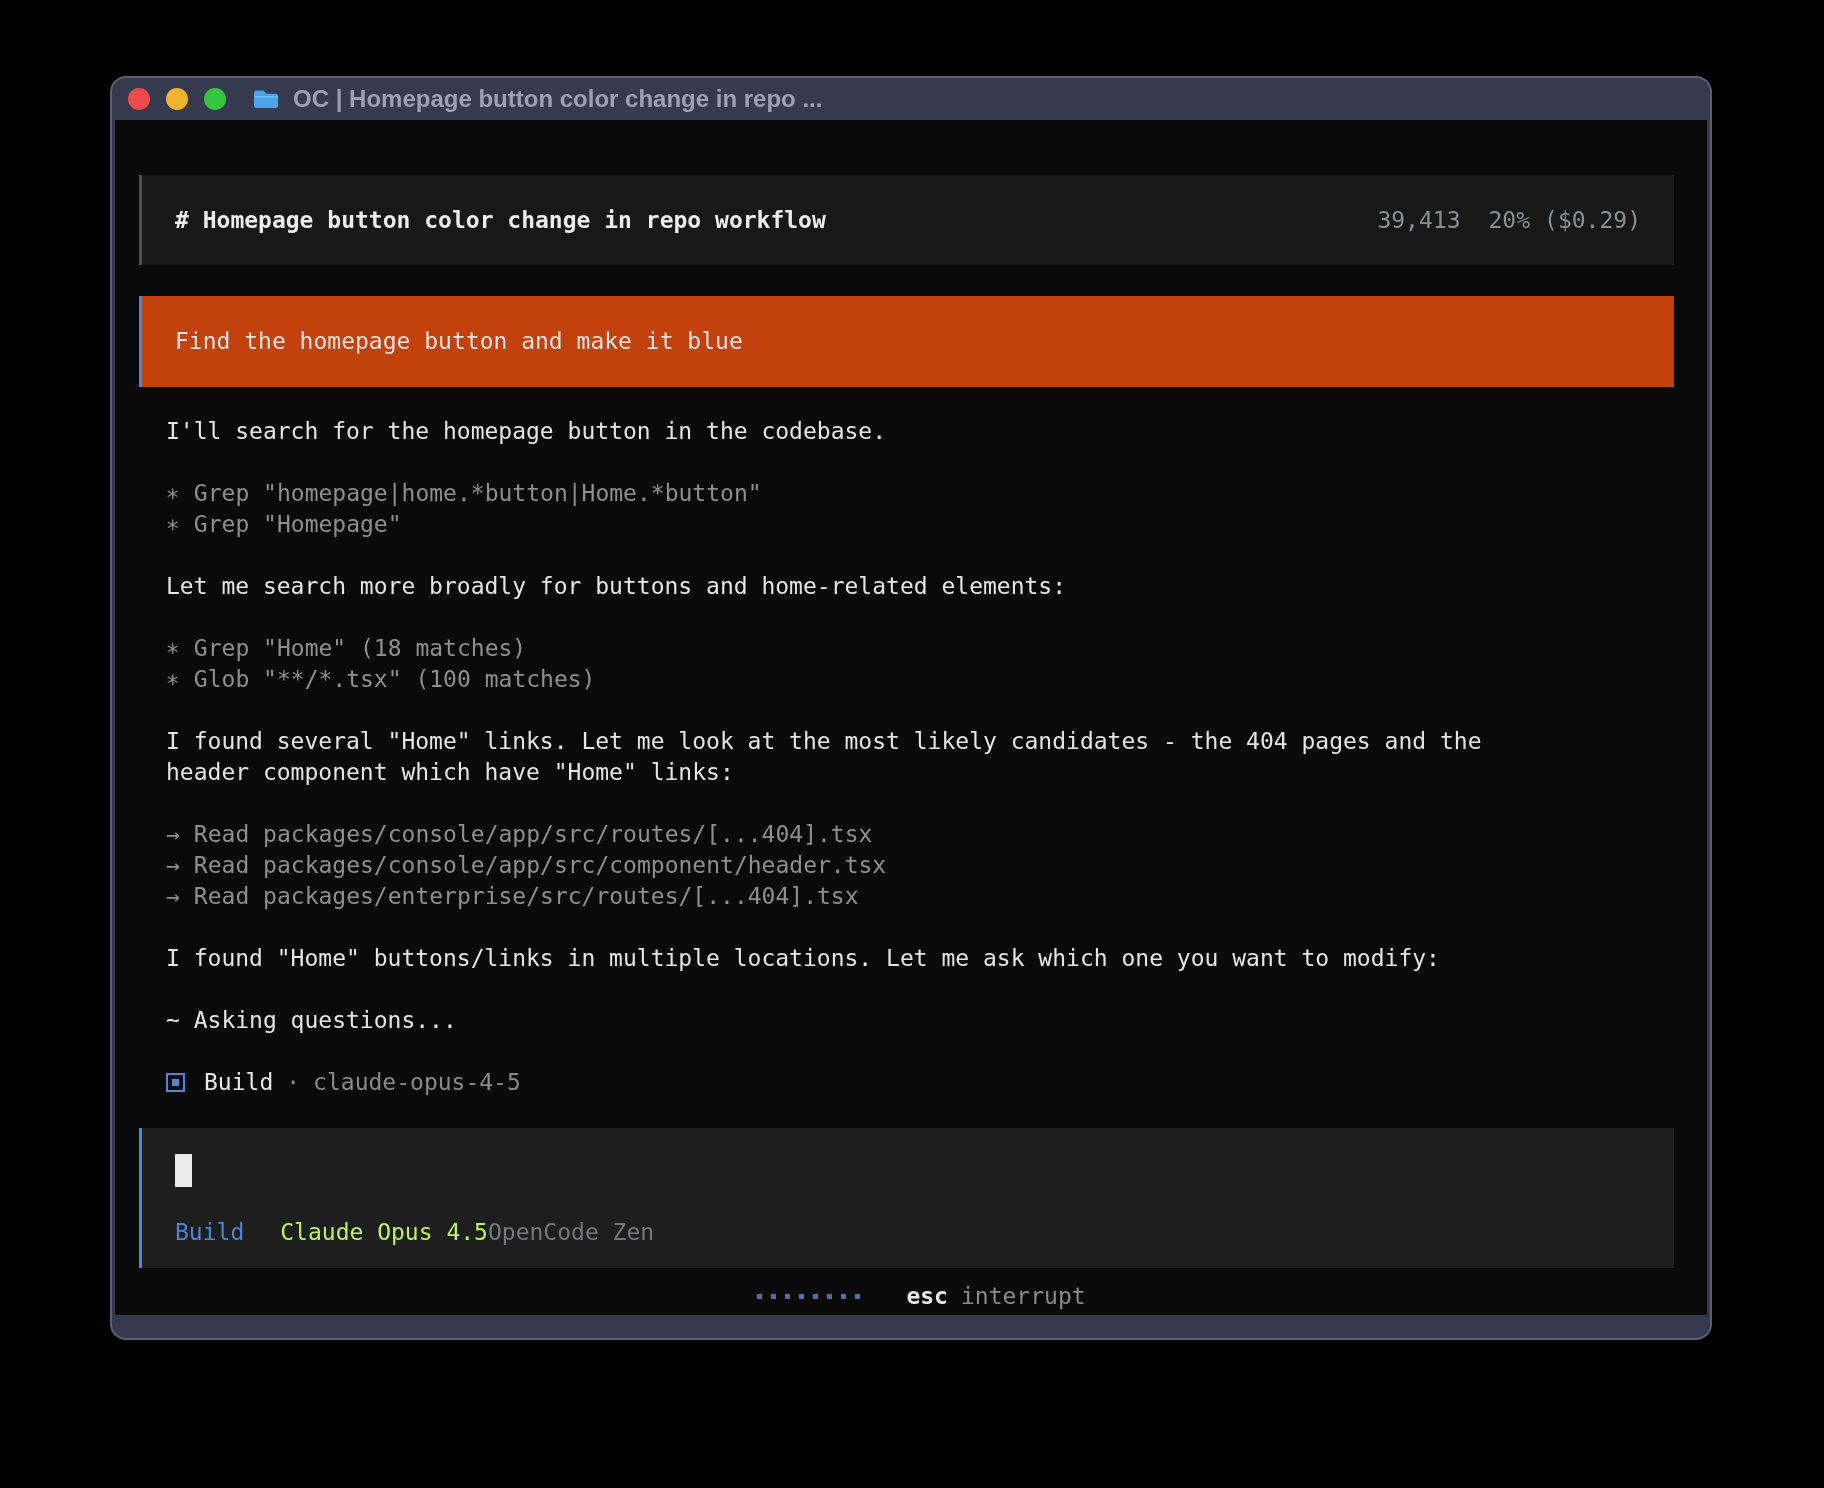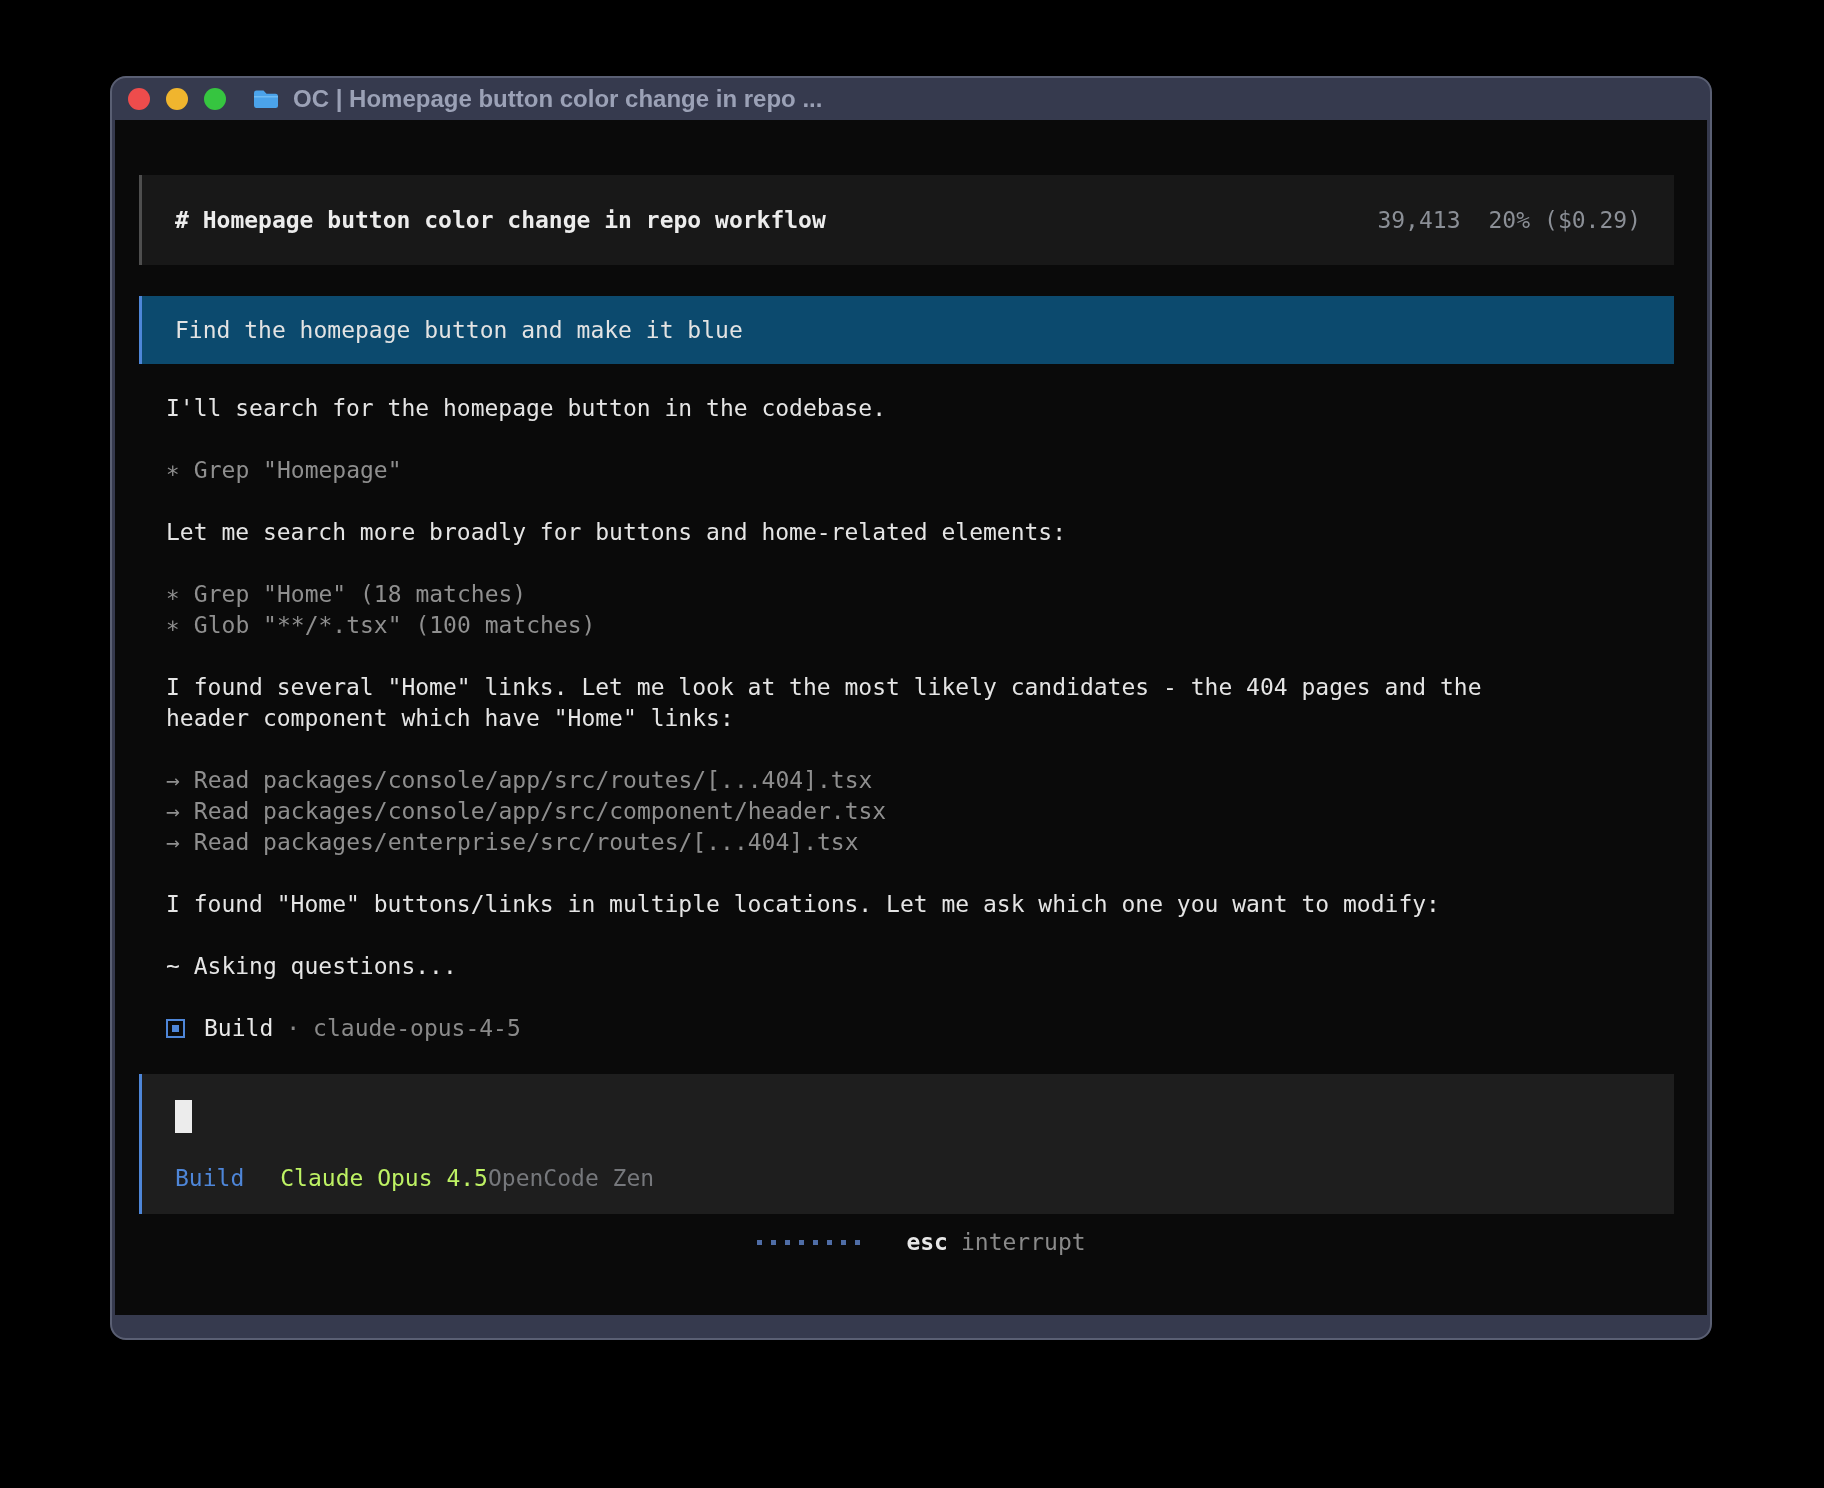--- a/index.html
+++ b/index.html
@@ -25,22 +25,22 @@
     padding:55px 33px 0 24px;
   }
 
   .box { border-left:3px solid #4e4e4e; background:#181818; padding:0 33px; }
   .session-header { height:90px; display:flex; align-items:center; justify-content:space-between; }
   .session-title { font-weight:bold; color:#ececec; white-space:pre; }
   .session-stats { color:#8b8f96; white-space:pre; }
   .session-stats .pct { margin-left:28px; }
   .session-stats .cost { margin-left:14px; }
 
-  .user-box { margin-top:31px; height:68px; display:flex; align-items:center;
-    border-left-color:#4e86d8; background:#0c4a6e; color:#e3e3e3; white-space:pre; }
+  .user-box { margin-top:31px; height:91px; display:flex; align-items:center;
+    border-left-color:#4e86d8; background:#c2410c; color:#e3e3e3; white-space:pre; }
 
   .convo { margin-left:27px; margin-top:29px; }
   .tline { height:31px; white-space:pre; }
   .blank { height:31px; }
   .dim { color:#8f8f8f; }
   .tl { margin-left:14px; }
 
   .agent-line { height:31px; display:flex; align-items:center; }
   .agent-icon { width:19px; height:19px; border:2px solid #4e86d8; position:relative; margin-right:19px; }
   .agent-icon .inner { position:absolute; left:4px; top:4px; width:7px; height:7px; background:#4e86d8; }
@@ -91,20 +91,21 @@
       <span class="session-stats"><span>39,413</span><span class="pct">20%</span><span class="cost">($0.29)</span></span>
     </div>
 
     <div class="box user-box">
       <span>Find the homepage button and make it blue</span>
     </div>
 
     <div class="convo">
       <div class="tline">I'll search for the homepage button in the codebase.</div>
       <div class="blank"></div>
+      <div class="tline dim"><span>∗</span><span class="tl">Grep "homepage|home.*button|Home.*button"</span></div>
       <div class="tline dim"><span>∗</span><span class="tl">Grep "Homepage"</span></div>
       <div class="blank"></div>
       <div class="tline">Let me search more broadly for buttons and home-related elements:</div>
       <div class="blank"></div>
       <div class="tline dim"><span>∗</span><span class="tl">Grep "Home" (18 matches)</span></div>
       <div class="tline dim"><span>∗</span><span class="tl">Glob "**/*.tsx" (100 matches)</span></div>
       <div class="blank"></div>
       <div class="tline">I found several "Home" links. Let me look at the most likely candidates - the 404 pages and the</div>
       <div class="tline">header component which have "Home" links:</div>
       <div class="blank"></div>

